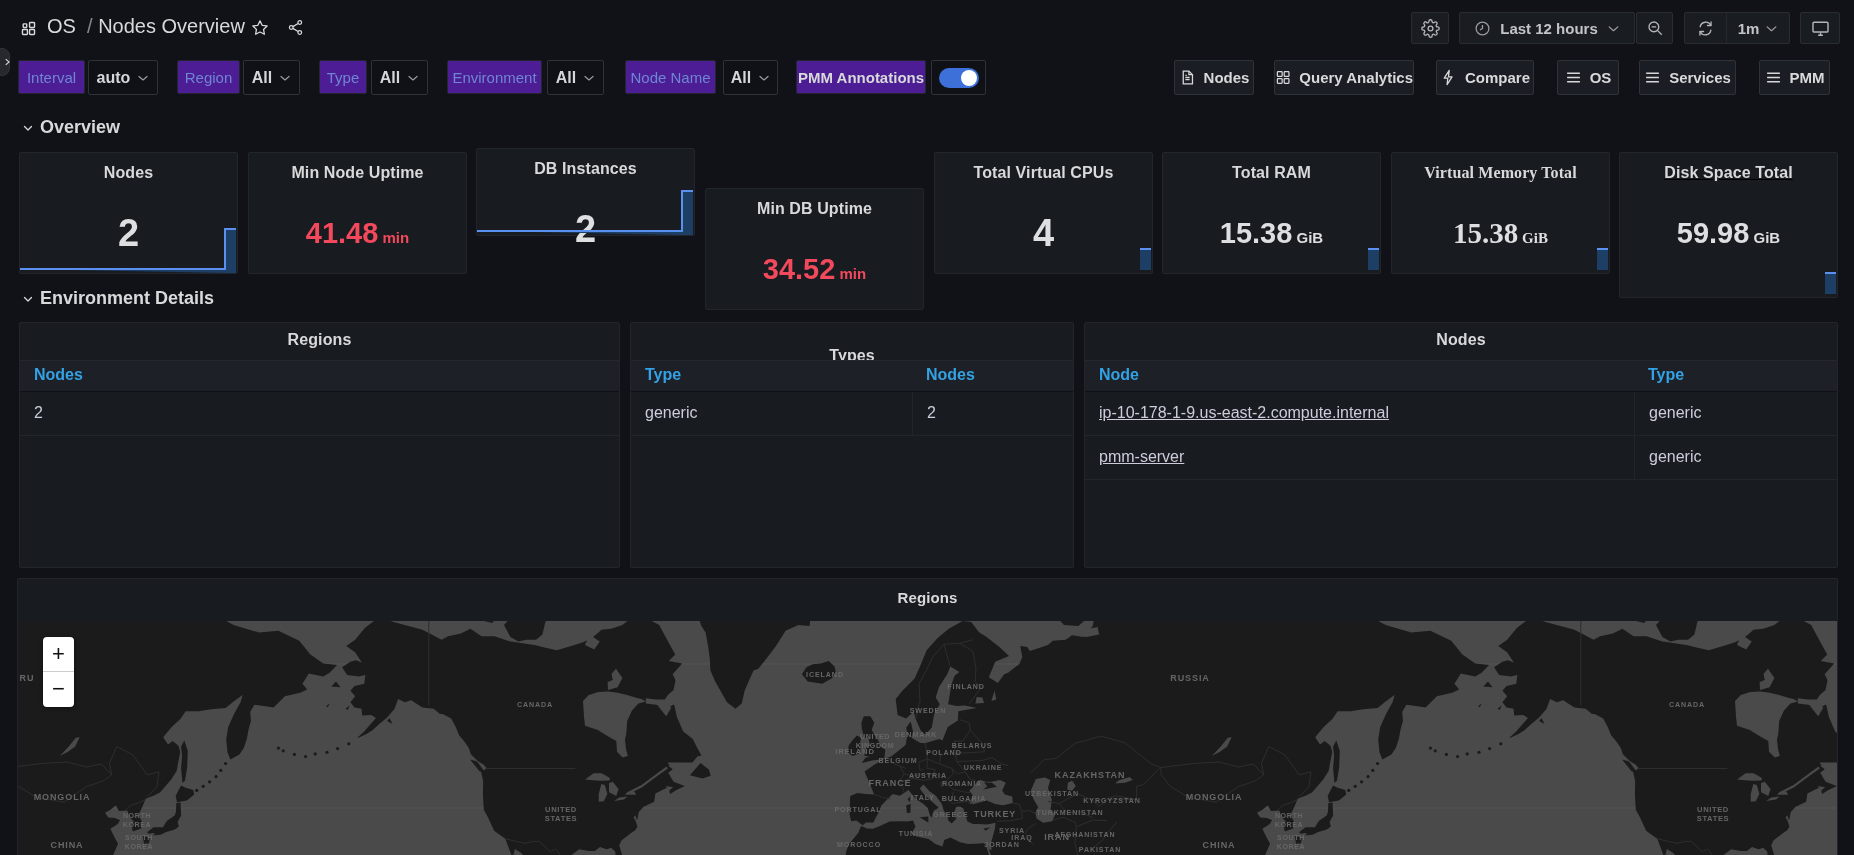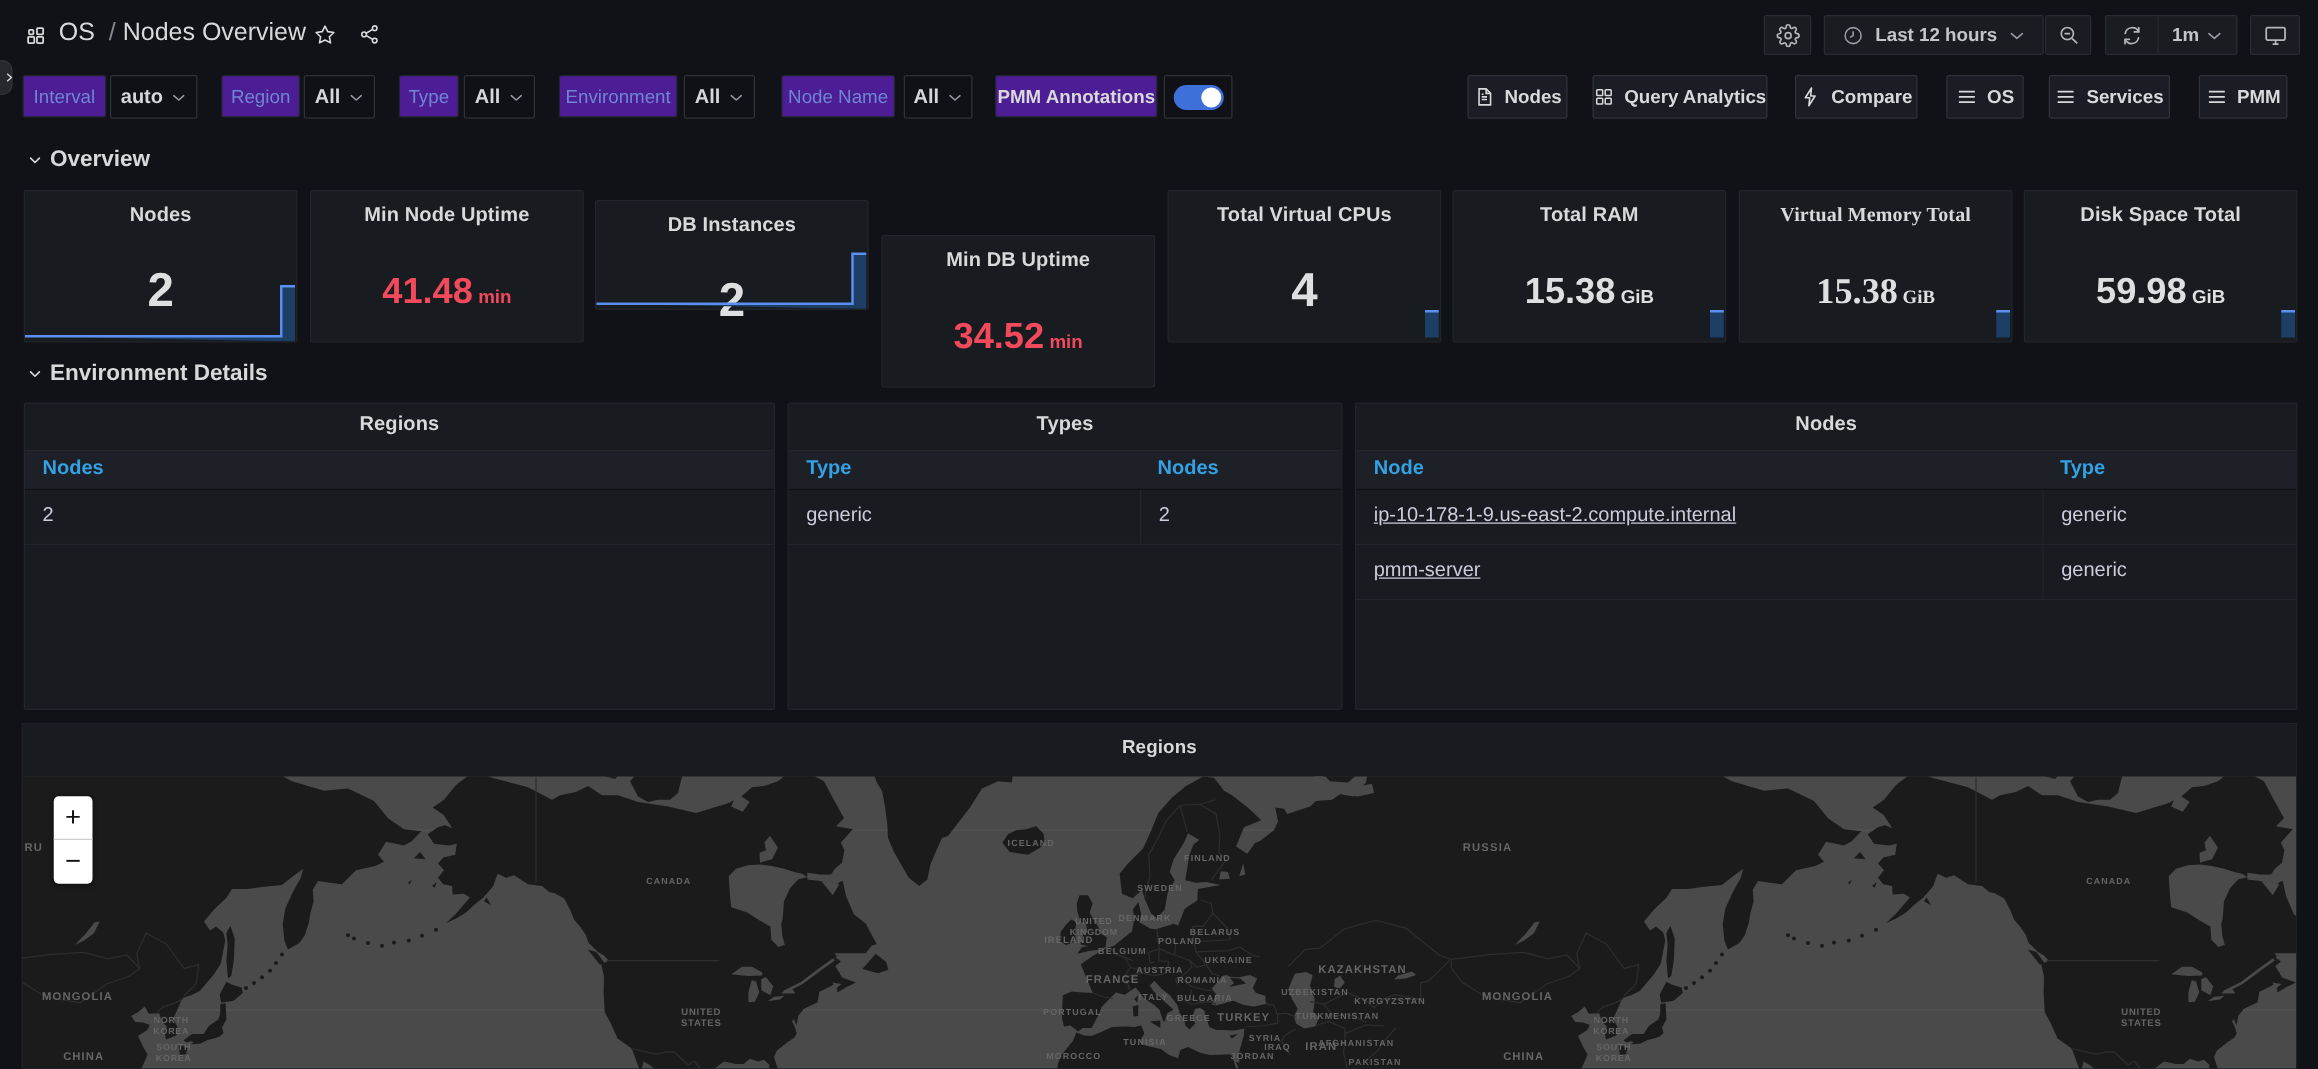--- a/index.html
+++ b/index.html
@@ -166,21 +166,21 @@
     <div style="position:absolute;left:0;right:0;top:80px;text-align:center;font-weight:700;color:#dedfe1;line-height:0"><span style="font-size:38px">2</span></div>
     <svg width="217" height="122" style="position:absolute;left:0;bottom:0" viewBox="0 0 217 122">
       <path d="M0,118 L205,118 L205,78 L216,78 L216,122 L205,122 Z" fill="#1d3f66"></path>
       <path d="M0,118 L205,118 L205,78 L216,78" fill="none" stroke="#5b8ff0" stroke-width="2"></path>
     </svg>
   </div>
 <div class="panel" style="left:248px;top:152px;width:219px;height:122px;">
     <div class="ptitle" style="margin-top:11px">Min Node Uptime</div>
     <div style="position:absolute;left:0;right:0;top:80px;text-align:center;font-weight:700;color:#f2495c;line-height:0"><span style="font-size:29px">41.48</span><span style="font-size:15px">&nbsp;min</span></div>
   </div>
-<div class="panel" style="left:476px;top:160px;width:219px;height:88px;">
+<div class="panel" style="left:476px;top:148px;width:219px;height:88px;">
     <div class="ptitle" style="margin-top:11px">DB Instances</div>
     <div style="position:absolute;left:0;right:0;top:80px;text-align:center;font-weight:700;color:#dedfe1;line-height:0"><span style="font-size:38px">2</span></div>
     <svg width="217" height="122" style="position:absolute;left:0;bottom:0" viewBox="0 0 217 122">
       <path d="M0,118 L205,118 L205,78 L216,78 L216,122 L205,122 Z" fill="#1d3f66"></path>
       <path d="M0,118 L205,118 L205,78 L216,78" fill="none" stroke="#5b8ff0" stroke-width="2"></path>
     </svg>
   </div>
 <div class="panel" style="left:705px;top:152px;width:219px;height:122px;margin-top:36px;">
     <div class="ptitle" style="margin-top:11px">Min DB Uptime</div>
     <div style="position:absolute;left:0;right:0;top:80px;text-align:center;font-weight:700;color:#f2495c;line-height:0"><span style="font-size:29px">34.52</span><span style="font-size:15px">&nbsp;min</span></div>
@@ -202,21 +202,21 @@
     </svg>
   </div>
 <div class="panel" style="left:1391px;top:152px;width:219px;height:122px;font-family:Liberation Serif, serif;">
     <div class="ptitle" style="margin-top:11px">Virtual Memory Total</div>
     <div style="position:absolute;left:0;right:0;top:80px;text-align:center;font-weight:700;color:#dedfe1;line-height:0"><span style="font-size:29px">15.38</span><span style="font-size:15px">&nbsp;GiB</span></div>
     <svg width="217" height="122" style="position:absolute;left:0;bottom:0" viewBox="0 0 217 122">
       <rect x="205" y="98" width="11" height="21" fill="#1d3f66"></rect>
       <path d="M205,98 L216,98" fill="none" stroke="#5b8ff0" stroke-width="2"></path>
     </svg>
   </div>
-<div class="panel" style="left:1619px;top:152px;width:219px;height:122px;">
+<div class="panel" style="left:1619px;top:152px;width:219px;height:146px;text-decoration:underline;">
     <div class="ptitle" style="margin-top:11px">Disk Space Total</div>
     <div style="position:absolute;left:0;right:0;top:80px;text-align:center;font-weight:700;color:#dedfe1;line-height:0"><span style="font-size:29px">59.98</span><span style="font-size:15px">&nbsp;GiB</span></div>
     <svg width="217" height="122" style="position:absolute;left:0;bottom:0" viewBox="0 0 217 122">
       <rect x="205" y="98" width="11" height="21" fill="#1d3f66"></rect>
       <path d="M205,98 L216,98" fill="none" stroke="#5b8ff0" stroke-width="2"></path>
     </svg>
   </div>
 <div class="sechdr" style="left:22px;top:288px">
     <svg width="12" height="12" viewBox="0 0 24 24" fill="none" stroke="#d8d9da" stroke-width="2.6" stroke-linecap="round" stroke-linejoin="round">
       <path d="M5 9 l7 7 7-7"></path>
@@ -226,21 +226,21 @@
 <div class="panel" style="left:19px;top:322px;width:601px;height:246px">
     <div class="ptitle" style="margin-top:8px">Regions</div>
     <div class="abs" style="left:0;top:37px;width:599px;height:32px;background:#1d2026;border-top:1px solid #26282e;border-bottom:1px solid #101114;display:flex">
       <div class="thead" style="width:599px;padding:5px 0 0 14px">Nodes</div>
     </div>
     <div class="abs" style="left:0;top:69px;width:599px;height:44px;border-bottom:1px solid #22252b;display:flex">
       <div style="width:599px;padding:12px 0 0 14px;color:#ccccdc;font-size:16px">2</div>
     </div>
   </div>
 <div class="panel" style="left:630px;top:322px;width:444px;height:246px">
-    <div class="ptitle" style="margin-top:8px">Types</div>
+    <div class="ptitle" style="margin-top:24px">Types</div>
     <div class="abs" style="left:0;top:37px;width:442px;height:32px;background:#1d2026;border-top:1px solid #26282e;border-bottom:1px solid #101114;display:flex">
       <div class="thead" style="width:281px;padding:5px 0 0 14px">Type</div>
       <div class="thead" style="width:161px;padding:5px 0 0 14px">Nodes</div>
     </div>
     <div class="abs" style="left:0;top:69px;width:442px;height:44px;border-bottom:1px solid #22252b;display:flex">
       <div style="width:281px;padding:12px 0 0 14px;color:#ccccdc;font-size:16px">generic</div>
       <div style="border-left:1px solid #22252b;width:161px;padding:12px 0 0 14px;color:#ccccdc;font-size:16px">2</div>
     </div>
   </div>
 <div class="panel" style="left:1084px;top:322px;width:754px;height:246px">

